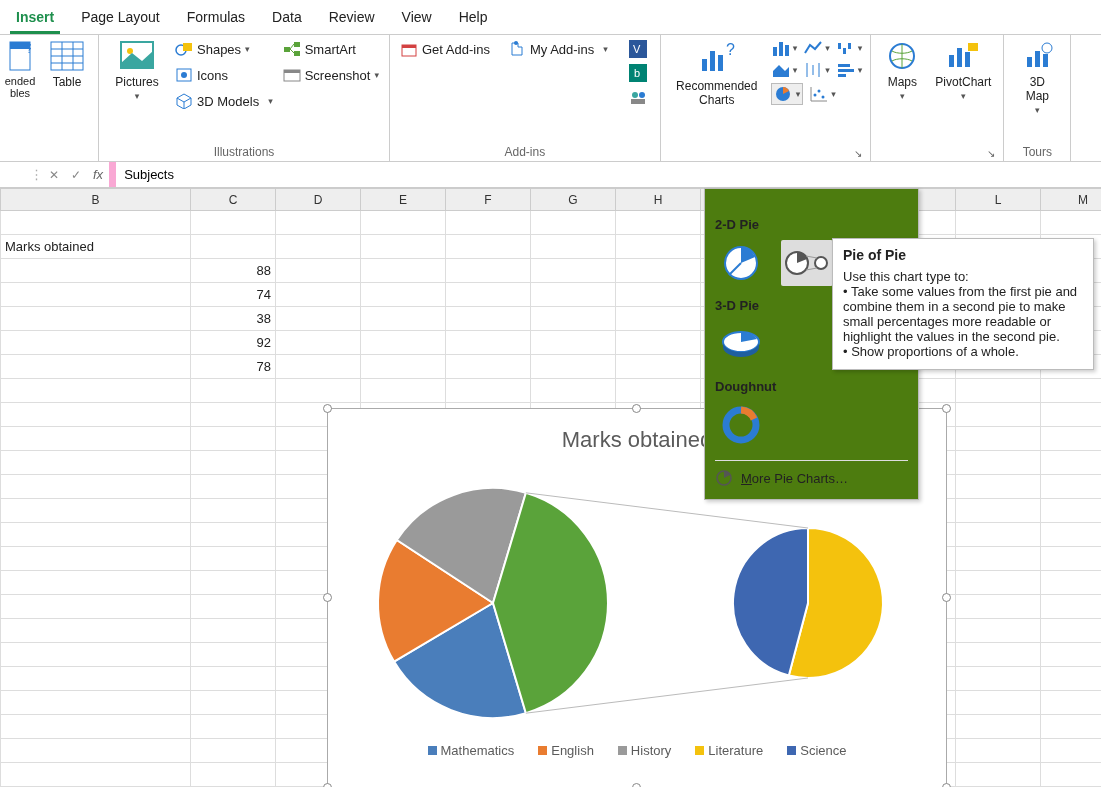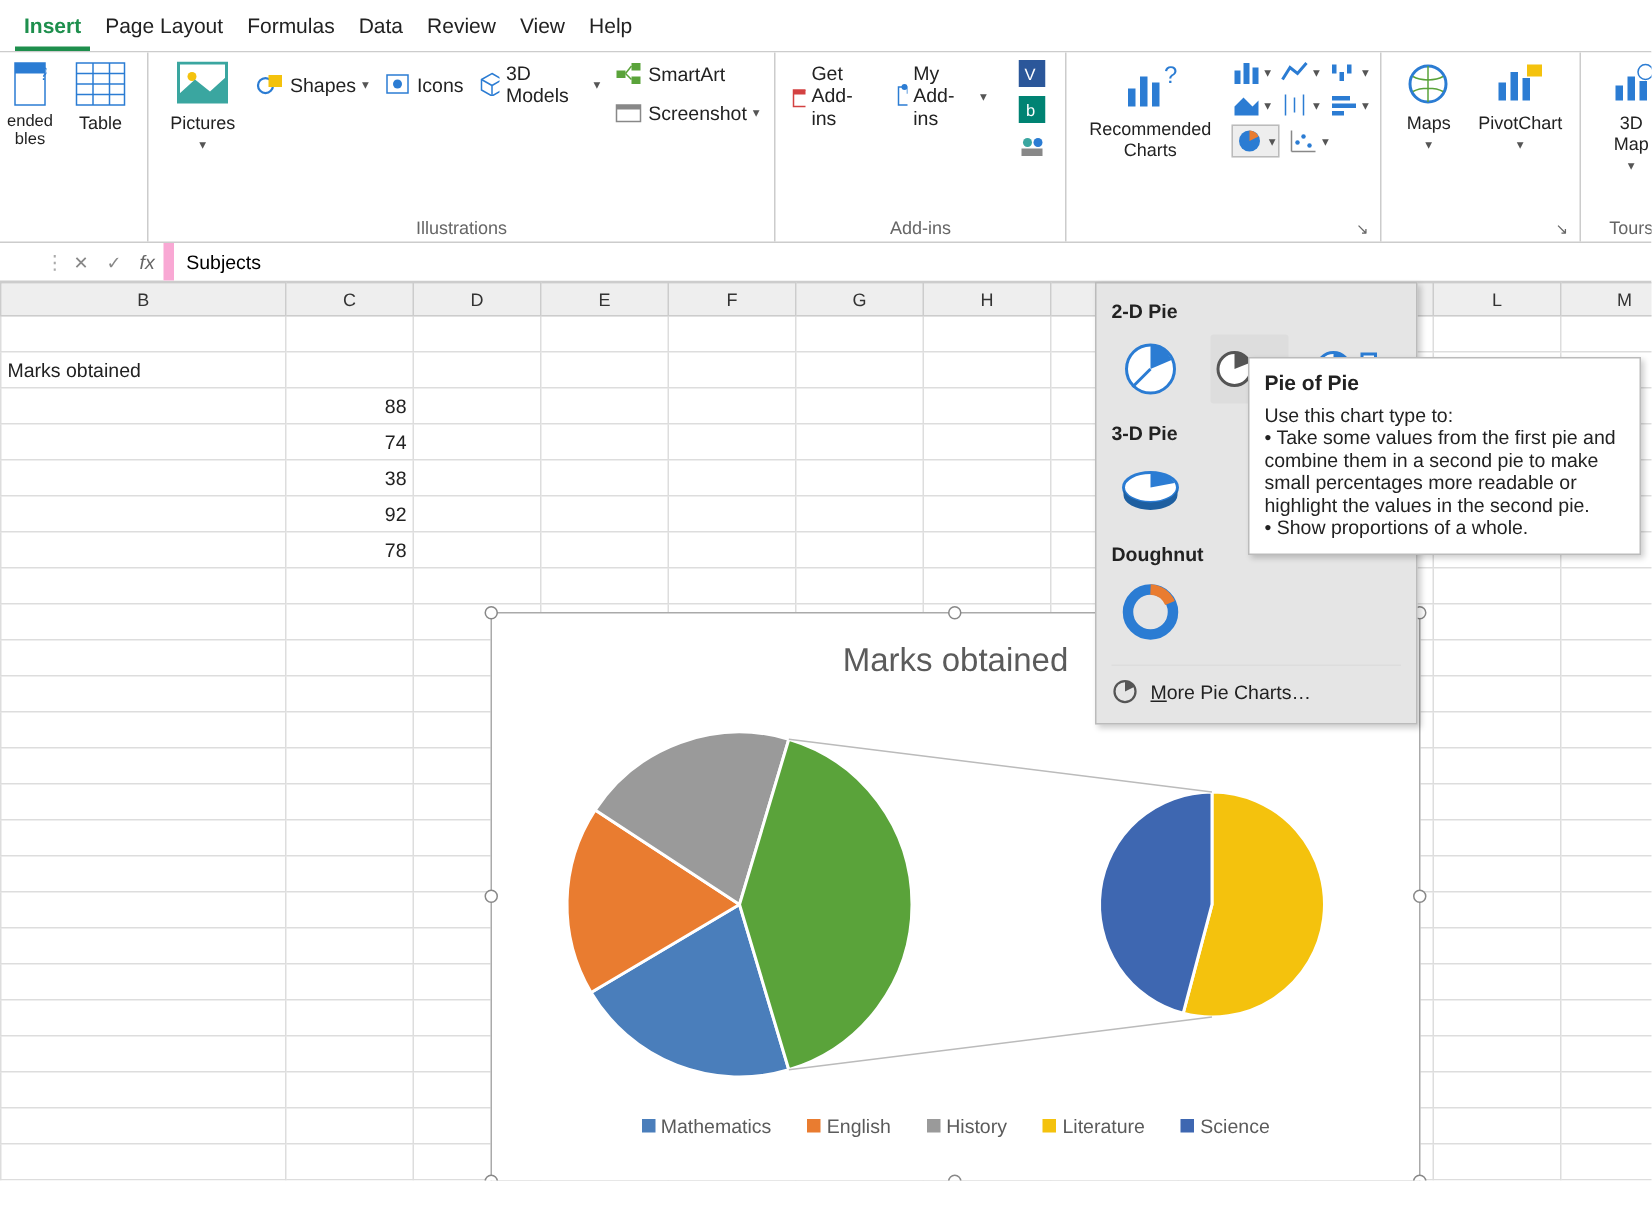--- a/index.html
+++ b/index.html
@@ -1,18 +1,18 @@
 <!DOCTYPE html>
 <html><head>
 <meta charset="utf-8">
 <style>
   *{box-sizing:border-box;}
   body{margin:0;font-family:"Segoe UI",Arial,sans-serif;font-size:13px;color:#222;background:#fff;width:1101px;}
   
-  .tabs{display:flex;gap:4px;padding:6px 10px 0 10px;border-bottom:1px solid #ccc;background:#fff;}
+  .tabs{display:flex;gap:15px;padding:6px 10px 0 10px;border-bottom:1px solid #ccc;background:#fff;}
   .tab{padding:3px 6px 6px 6px;cursor:pointer;font-size:14px;}
   .tab.active{color:#1e8f4d;border-bottom:3px solid #1e8f4d;font-weight:600;}
   
   .ribbon{display:flex;border-bottom:1px solid #ccc;height:127px;background:#fff;}
   .group{border-right:1px solid #ccc;display:flex;flex-direction:column;justify-content:space-between;padding:4px 8px 2px 8px;}
   .group-label{text-align:center;font-size:12px;color:#666;padding-top:2px;}
   .btn-big{display:flex;flex-direction:column;align-items:center;justify-content:flex-start;width:60px;padding:2px;cursor:pointer;font-size:12px;text-align:center;gap:2px;}
   .btn-big svg{margin-bottom:2px;}
   .row{display:flex;gap:6px;align-items:flex-start;}
   .btn-sm{display:flex;align-items:center;gap:4px;cursor:pointer;font-size:13px;padding:2px;}
@@ -31,21 +31,21 @@
   .fbar input{border:none;border-left:7px solid #f9a8d4;height:100%;flex:1;padding:0 8px;font-size:13px;}
   
   .sheet{position:relative;}
   table.grid{border-collapse:collapse;table-layout:fixed;width:100%;}
   table.grid col{width:85px;}
   table.grid col.B{width:190px;}
   table.grid th{background:#eee;border:1px solid #ccc;font-weight:400;font-size:12px;height:22px;color:#333;}
   table.grid td{border:1px solid #ddd;height:24px;padding:0 4px;font-size:13px;}
   .num{text-align:right;}
   
-  .pie-menu{position:absolute;left:730px;top:0;width:215px;background:#e5e5e5;border:1px solid #bbb;box-shadow:2px 2px 4px rgba(0,0,0,.2);padding:7px 10px 6px 10px;z-index:20;}
+  .pie-menu{position:absolute;left:704px;top:0;width:215px;background:#4d7c0f;border:1px solid #bbb;box-shadow:2px 2px 4px rgba(0,0,0,.2);padding:24px 10px 6px 10px;z-index:20;}
   .pie-menu .sec-title{font-weight:700;font-size:13px;margin:4px 0;}
   .pie-row{display:flex;gap:14px;margin:8px 0 12px 0;}
   .pie-opt{width:52px;height:46px;display:flex;align-items:center;justify-content:center;cursor:pointer;border-radius:2px;}
   .pie-opt.hover{background:#ddd;}
   .more{display:flex;align-items:center;gap:8px;padding:6px 0;cursor:pointer;}
   .more .u{text-decoration:underline;}
   
   .tooltip{position:absolute;left:832px;top:50px;width:262px;background:#fff;border:1px solid #bbb;box-shadow:2px 2px 4px rgba(0,0,0,.2);padding:8px 10px 10px 10px;font-size:13px;z-index:30;}
   .tooltip .tt-title{font-weight:700;margin-bottom:6px;font-size:14px;}
   
@@ -102,21 +102,21 @@
     <div class="row">
       <div class="btn-big">
         <svg width="34" height="30">
             <rect x="1" y="1" width="32" height="26" fill="none" stroke="#3aa6a0" stroke-width="2"></rect>
             <circle cx="10" cy="10" r="3" fill="#f4c20d"></circle>
             <polyline points="1,22 12,12 22,20 33,10 33,27 1,27" fill="#3aa6a0"></polyline>
           </svg>
         <span>Pictures</span>
         <span class="caret">▾</span>
       </div>
-      <div style="display:flex;flex-direction:row;gap:6px;">
+      <div style="display:flex;flex-direction:column;gap:6px;">
         <div class="btn-sm">
           <svg width="18" height="16">
               <circle cx="6" cy="9" r="5" fill="none" stroke="#2b7cd3" stroke-width="1.5"></circle>
               <rect x="8" y="2" width="9" height="8" fill="#f4c20d"></rect>
             </svg>
           <span>Shapes</span>
             <span class="caret">▾</span>
         </div>
         <div class="btn-sm">
           <svg width="18" height="16">

